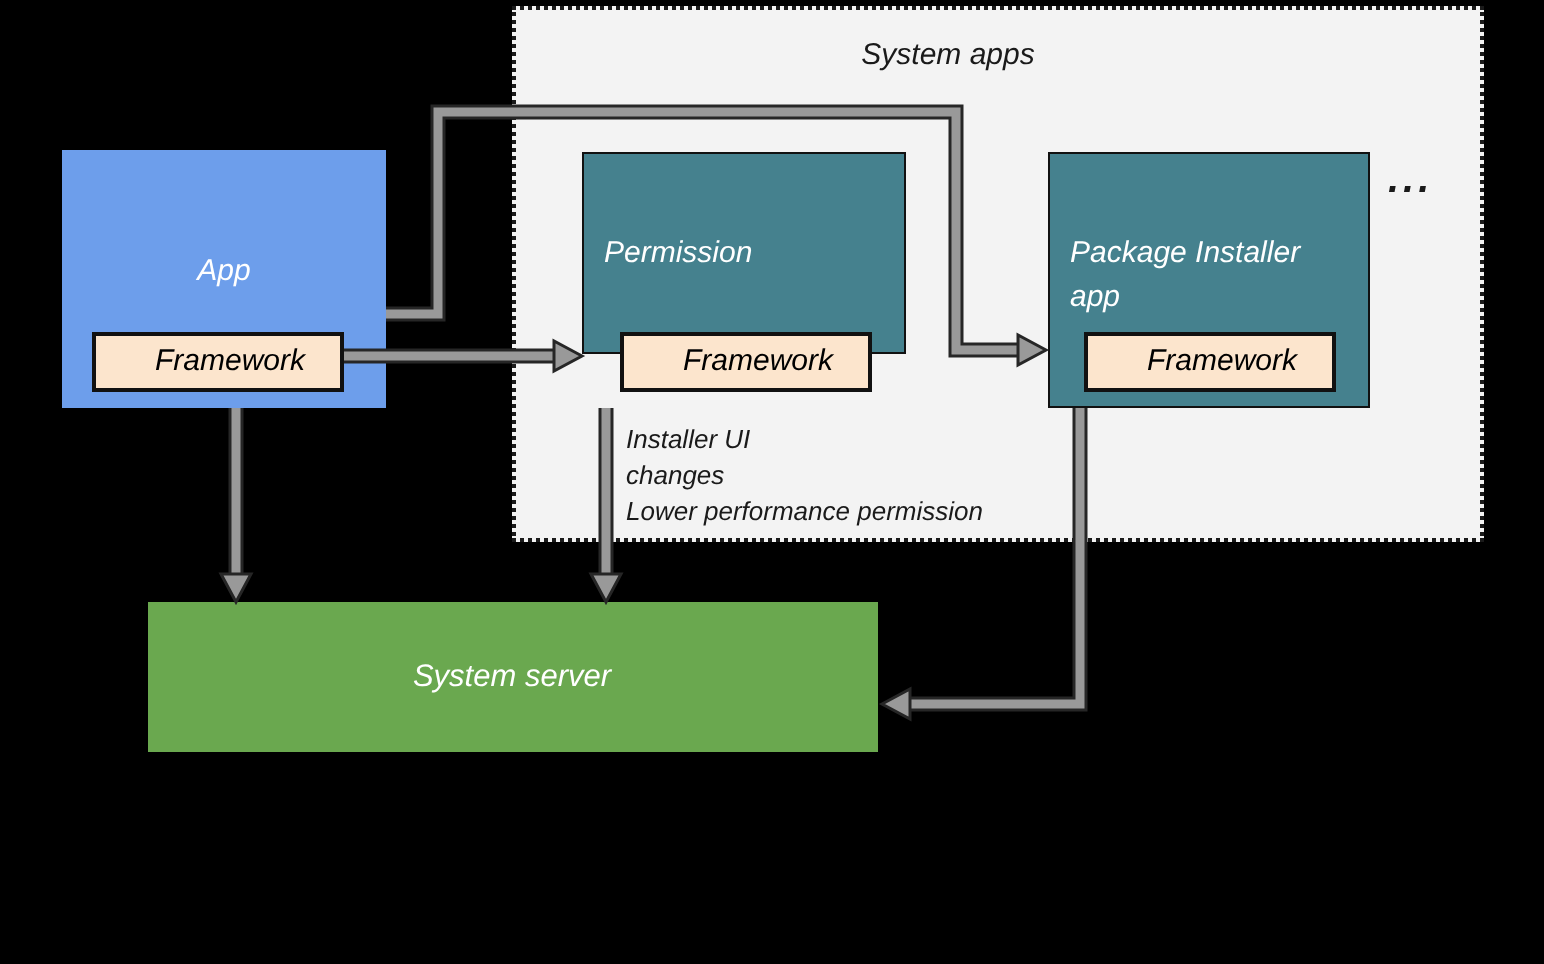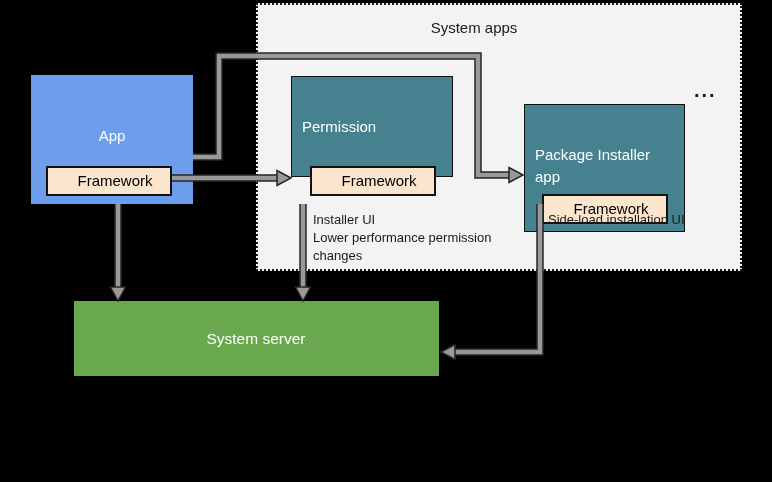--- a/index.html
+++ b/index.html
@@ -4,20 +4,21 @@
 <style>
   html, body { margin: 0; padding: 0; background: #000; }
   * { box-sizing: border-box; }
   .stage {
     position: relative;
     width: 772px;
     height: 482px;
     overflow: hidden;
     background: var(--background, #000);
     font-family: "Liberation Sans", "DejaVu Sans", sans-serif;
+    font-style: italic;
   }
   .abs { position: absolute; }
 
   
   .system-apps {
     left: 256px; top: 3px; width: 486px; height: 268px;
     background: var(--container-fill, #f3f3f3);
     border: 2px dotted var(--container-border, #1a1a1a);
     z-index: 1;
   }
@@ -41,21 +42,21 @@
   .app-label {
     left: 9px; top: 52px; width: 144px;
     text-align: center; font-size: 15px;
     color: var(--label-on-color, #fff);
   }
   .teal-box {
     background: var(--system-app-fill, #45818e);
     border: 1.5px solid var(--box-border, #111);
   }
   .perm-box { left: 291px; top: 76px; width: 162px; height: 101px; }
-  .pkg-box  { left: 524px; top: 76px; width: 161px; height: 128px; margin-top: 28px; }
+  .pkg-box  { left: 524px; top: 76px; width: 161px; height: 128px; }
   .teal-label {
     left: 10px; top: 39px; width: 146px;
     font-size: 15px; line-height: 22px;
     color: var(--label-on-color, #fff);
   }
   .framework {
     background: var(--framework-fill, #fce5cd);
     border: 2px solid var(--box-border, #111);
     width: 126px; height: 30px;
     text-align: center; line-height: 26px;
@@ -121,24 +122,23 @@
     </div>
     <div class="abs framework fw-pkg">Framework</div>
   </div>
 
   <div class="abs box server-box">
     <div class="abs server-label">System server</div>
   </div>
 
   <div class="abs note note-perm">
     <div>Installer UI</div>
+    <div>changes</div>
     <div>Lower performance permission</div>
-    <div>changes</div>
   </div>
-  <div class="abs note note-pkg">Side-load installation UI</div>
 
   <svg class="abs arrows" viewBox="0 0 772 482">
 
     <g>
       <path class="shaft-under" d="M193 157 L219 157 L219 56 L478 56 L478 175 L510 175"></path>
       <path class="shaft-over" d="M193 157 L219 157 L219 56 L478 56 L478 175 L510 175"></path>
       <polygon class="arrow-head" points="523,175 509,167.5 509,182.5"></polygon>
     </g>
 
     <g>

